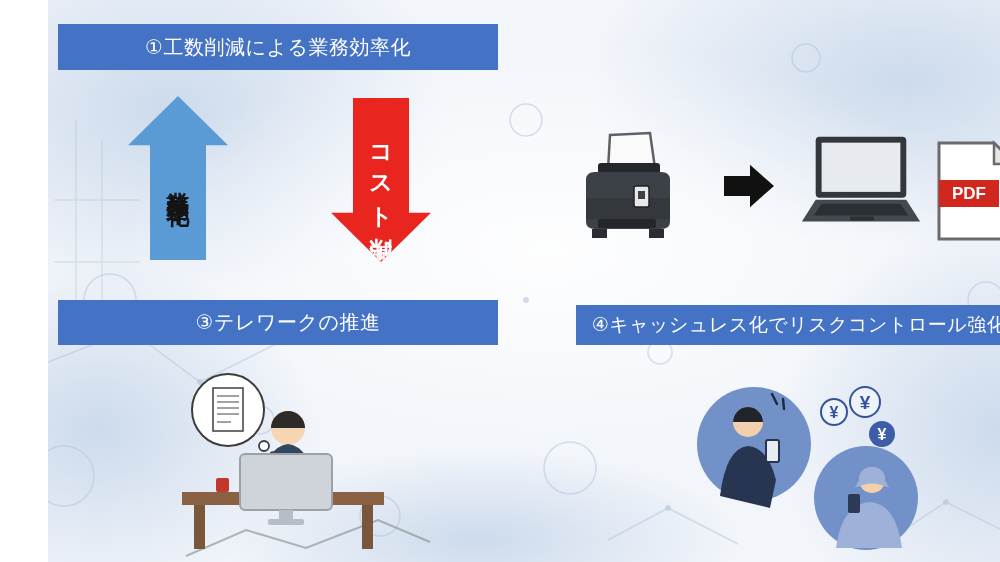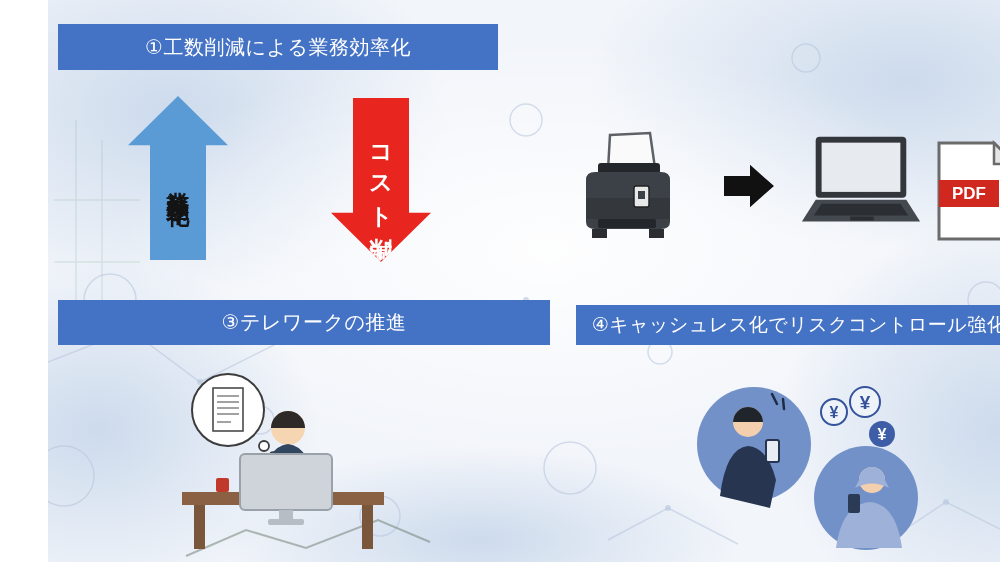--- a/index.html
+++ b/index.html
@@ -9,21 +9,21 @@
   .slide { position:relative; width:1000px; height:562px; overflow:hidden; background:#a3a3a3;margin-left:48px; }
   .bg { position:absolute; left:0; top:0; width:1000px; height:562px; }
 
   .banner {
     position:absolute; background:var(--banner-bg,#4472c4); color:var(--banner-text,#fff);
     display:flex; align-items:center; justify-content:center;
     font-size:20px; font-weight:500; letter-spacing:0.5px; white-space:nowrap;
   }
   .banner-1 { left:10px;  top:24px;  width:440px; height:46px; }
   .banner-2 { left:538px; top:24px;  width:434px; height:46px; }
-  .banner-3 { left:10px;  top:300px; width:492px; height:45px;padding-left:20px; }
+  .banner-3 { left:10px;  top:300px; width:440px; height:45px;padding-left:20px; }
   .banner-4 { left:528px; top:305px; width:446px; height:40px; font-size:19px; }
 
   .arrow { position:absolute; display:flex; align-items:center; justify-content:center; }
   .arrow-up {
     left:80px; top:96px; width:100px; height:164px;
     background:var(--up-arrow,#5b9bd5);
     clip-path:polygon(50% 0,100% 30%,78% 30%,78% 100%,22% 100%,22% 30%,0 30%);
   }
   .arrow-down {
     left:283px; top:98px; width:100px; height:164px;

